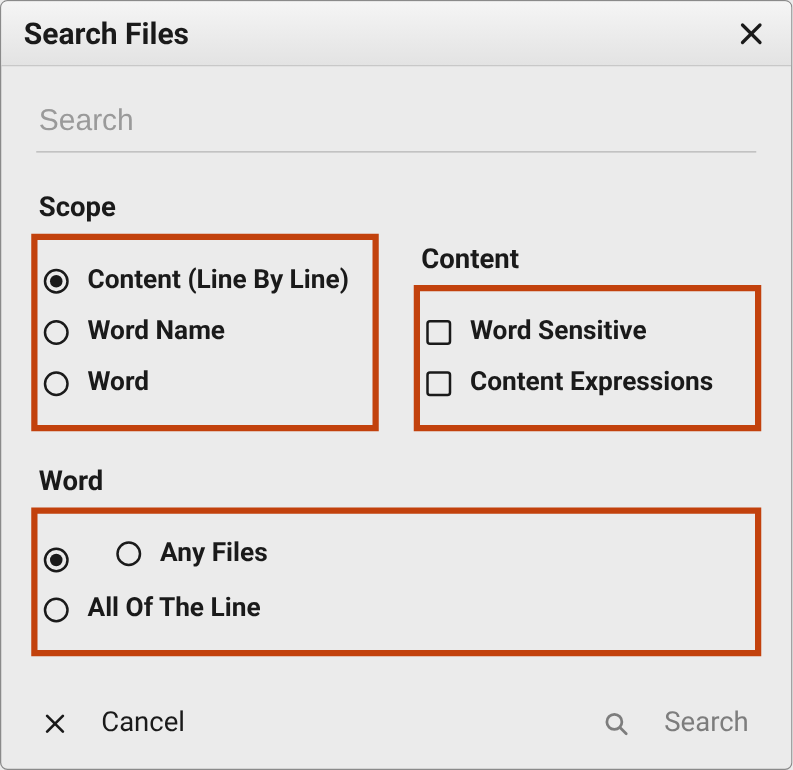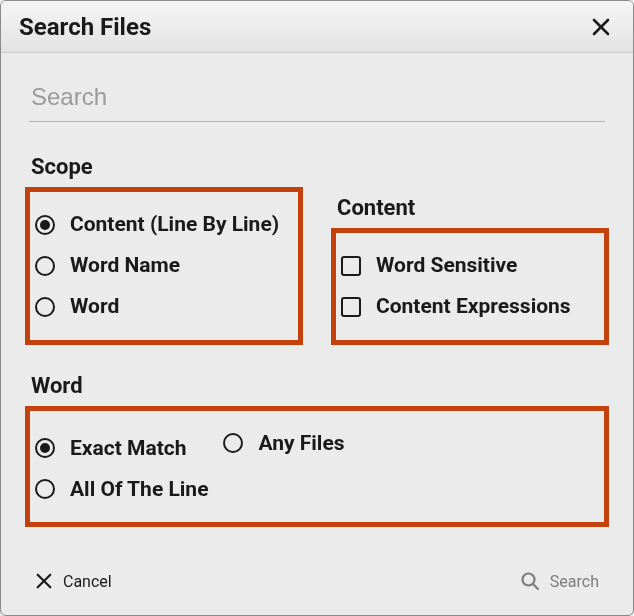--- a/index.html
+++ b/index.html
@@ -104,22 +104,22 @@
     line-height: 1.2;
   }
   .mode-group { margin-top: 28px; }
   .mode-box .opt-row { padding: 8px 2px; }
   .footer {
     margin-top: auto;
     padding: 14px 6px 18px 6px;
     display: flex; align-items: center; justify-content: space-between;
   }
   .footer-btn {
-    display: inline-flex; align-items: center; gap: 10px;
-    font-size: 16px;
+    display: inline-flex; align-items: center; gap: 28px;
+    font-size: 22px;
     cursor: pointer;
     padding: 6px 4px;
   }
   .footer-btn.search { color: #7d7d7d; }
   .footer-btn.search svg { stroke: #7d7d7d; }
 </style>
 </head>
 <body>
 
 <div class="window">
@@ -199,21 +199,20 @@
       <div class="group-title">Word</div>
       <div class="group-box mode-box">
 
         <div>
           <div class="opt-row inline">
             <span class="ctrl">
               <span class="radio-outer checked">
                   <span class="radio-inner"></span>
                 </span>
             </span>
-            <span class="opt-label">Exact Match</span>
           </div>
 
           <div class="opt-row inline">
             <span class="ctrl">
               <span class="radio-outer"></span>
             </span>
             <span class="opt-label">Any Files</span>
           </div>
         </div>
 

